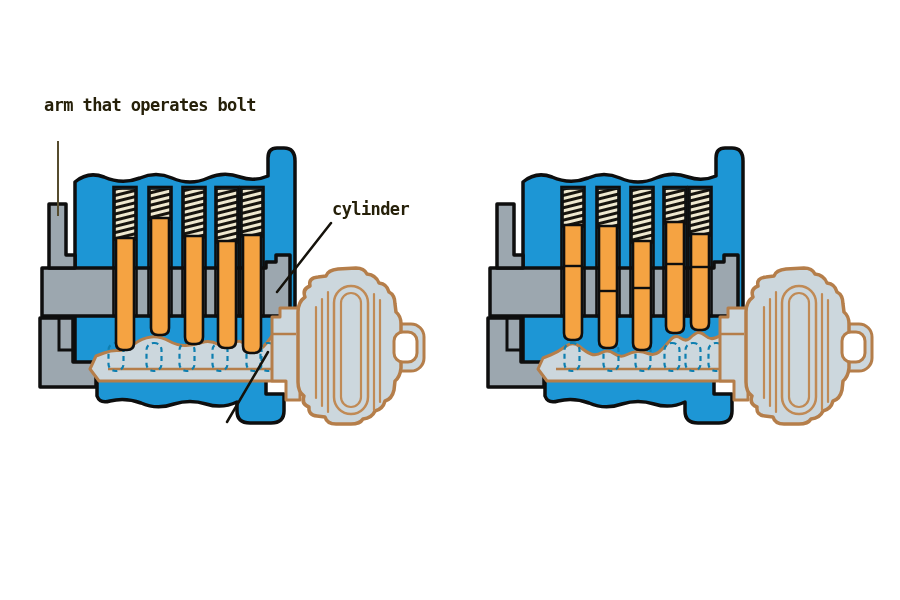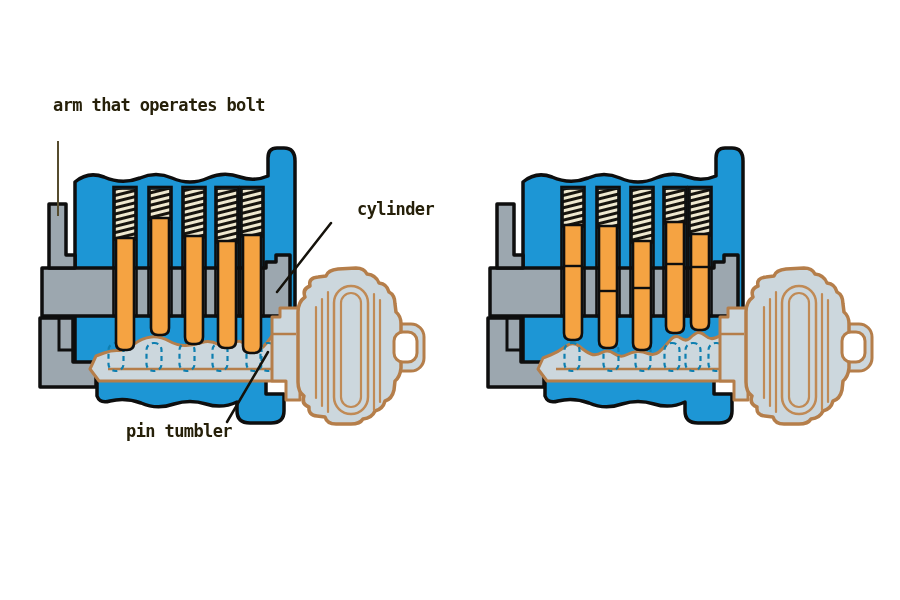--- a/index.html
+++ b/index.html
@@ -3,24 +3,24 @@
 <meta charset="utf-8">
 <style>
   html,body{margin:0;padding:0;background:#fff;}
   .stage{
     position:relative;width:900px;height:600px;overflow:hidden;
     background:#fff;font-family:"DejaVu Sans Mono", monospace;
   }
   .stage svg{position:absolute;left:0;top:0;}
   .label{
     position:absolute;color:#262009;font-weight:bold;font-size:17px;
-    line-height:21px;letter-spacing:-0.6px;white-space:pre;margin-left:9px;
+    line-height:21px;letter-spacing:-0.6px;white-space:pre;
   }
   .label-arm{left:44px;top:95px;}
-  .label-cylinder{left:348px;top:199px;}
+  .label-cylinder{left:332px;top:199px;}
   .label-pin{left:117px;top:421px;}
 </style>
 </head>
 <body>
 
 <div class="stage">
 
   <svg id="diagram" width="900" height="600" viewBox="0 0 900 600">
     <defs>
       <pattern id="coil" patternUnits="userSpaceOnUse" width="22" height="6" patternTransform="rotate(-14)">
@@ -123,15 +123,14 @@
       </g>
     <g id="leaders">
       <line x1="58" y1="141" x2="58" y2="216" stroke="#564c2e" stroke-width="2"></line>
       <line x1="331" y1="223" x2="277" y2="292" stroke="#15120b" stroke-width="2.5" stroke-linecap="round"></line>
       <line x1="227" y1="422" x2="268" y2="352" stroke="#15120b" stroke-width="2.5" stroke-linecap="round"></line>
     </g>
   </svg>
 
   <div class="label label-arm"><div>arm that operates bolt</div></div>
   <div class="label label-cylinder">cylinder</div>
-  <div class="label label-pin">pin tumbler</div>
 
 </div>
 
 </body></html>

